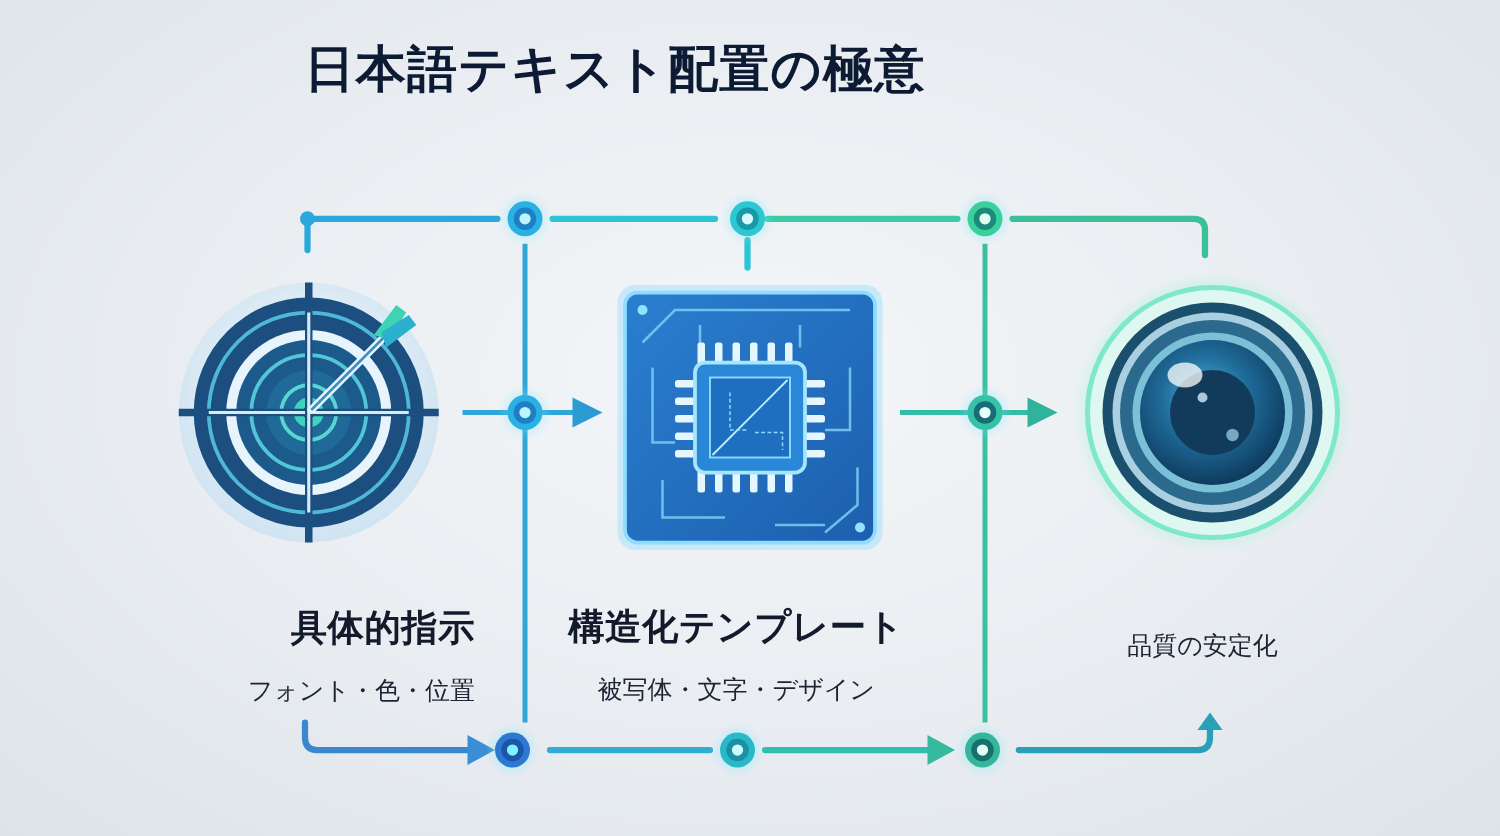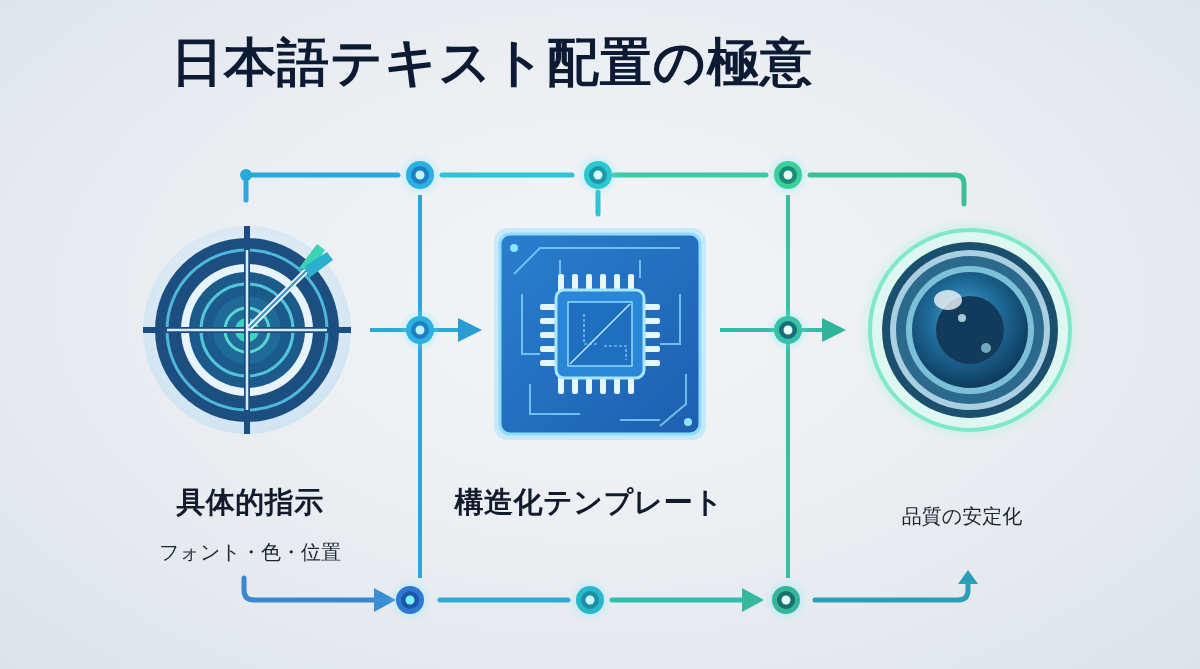--- a/index.html
+++ b/index.html
@@ -1,20 +1,20 @@
 <!DOCTYPE html>
 <html><head>
 <meta charset="utf-8">
 <style>
   html,body{margin:0;padding:0;}
   body{width:1200px;height:669px;overflow:hidden;position:relative;
     background:radial-gradient(ellipse at 50% 45%, #f4f6f8 0%, #e9edf1 55%, #dde3e9 100%);
     font-family:"DejaVu Sans","Liberation Sans",sans-serif;}
   .title{position:absolute;left:0;top:28px;width:984px;text-align:center;
-    font-size:52px;font-weight:bold;color:#0d1a33;letter-spacing:1px;}
+    font-size:40px;font-weight:bold;color:#0d1a33;letter-spacing:1px;}
   svg.net{position:absolute;left:0;top:0;}
   .label{position:absolute;text-align:center;color:#121a2c;}
   .label .h{font-size:29px;font-weight:bold;line-height:36px;letter-spacing:0.5px;}
   .label .s{font-size:20px;line-height:30px;margin-top:17px;color:#1c2333;}
 </style>
 </head>
 <body>
 
 <div class="title">日本語テキスト配置の極意</div>
 
@@ -209,24 +209,25 @@
     <circle r="74" fill="#2b6a8c"></circle>
     <circle r="64" fill="#7cc0d8"></circle>
     <circle r="58" fill="url(#lensCore)"></circle>
     <circle r="34" fill="#123a5a"></circle>
     <ellipse cx="-22" cy="-30" rx="14" ry="10" fill="#ffffff" opacity="0.75"></ellipse>
     <circle cx="-8" cy="-12" r="4" fill="#cfeef8" opacity="0.8"></circle>
     <circle cx="16" cy="18" r="5" fill="#9ed8ea" opacity="0.7"></circle>
   </g>
 </svg>
 
-<div class="label" style="left:120px;top:484px;width:260px;">
+<div class="label" style="left:120px;top:484px;width:260px;text-align:right;">
   <div class="h">具体的指示</div>
   <div class="s">フォント・色・位置</div>
 </div>
 
 <div class="label" style="left:424px;top:484px;width:330px;font-family:Liberation Serif, serif;">
   <div class="h">構造化テンプレート</div>
+  <div class="s">被写体・文字・デザイン</div>
 </div>
 
 <div class="label" style="left:812px;top:484px;width:300px;">
   <div class="s">品質の安定化</div>
 </div>
 
 </body></html>

